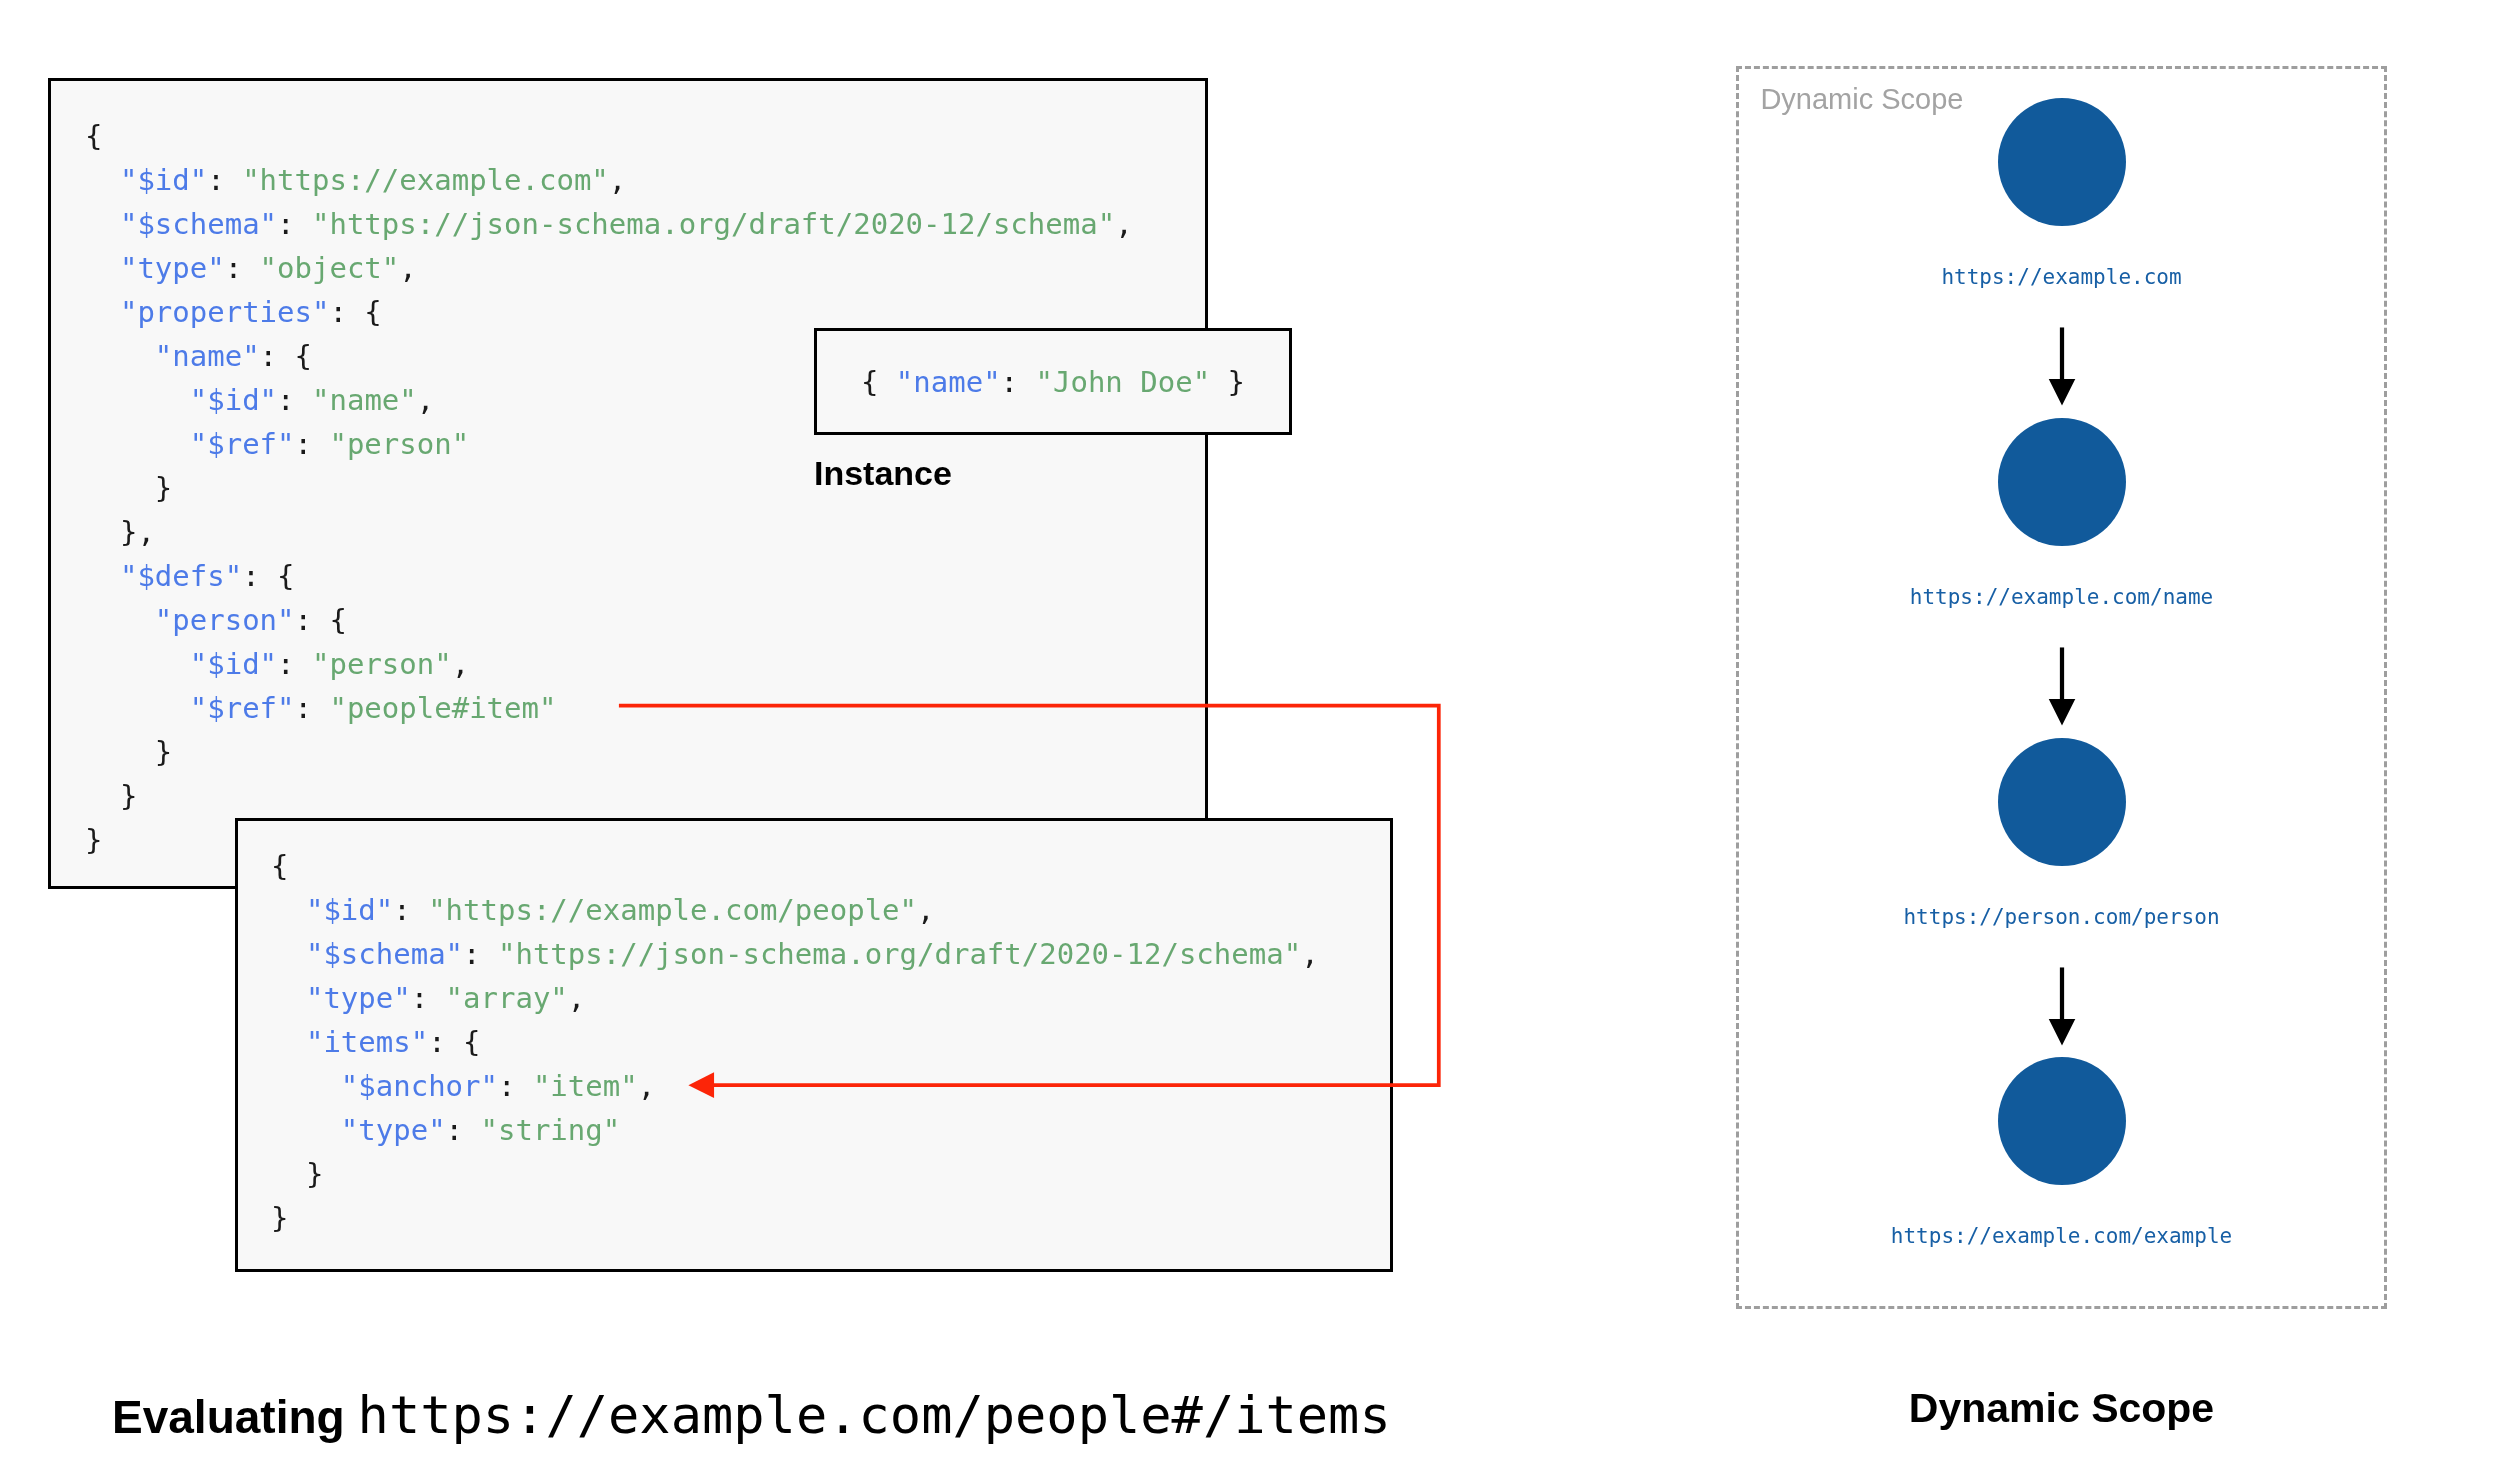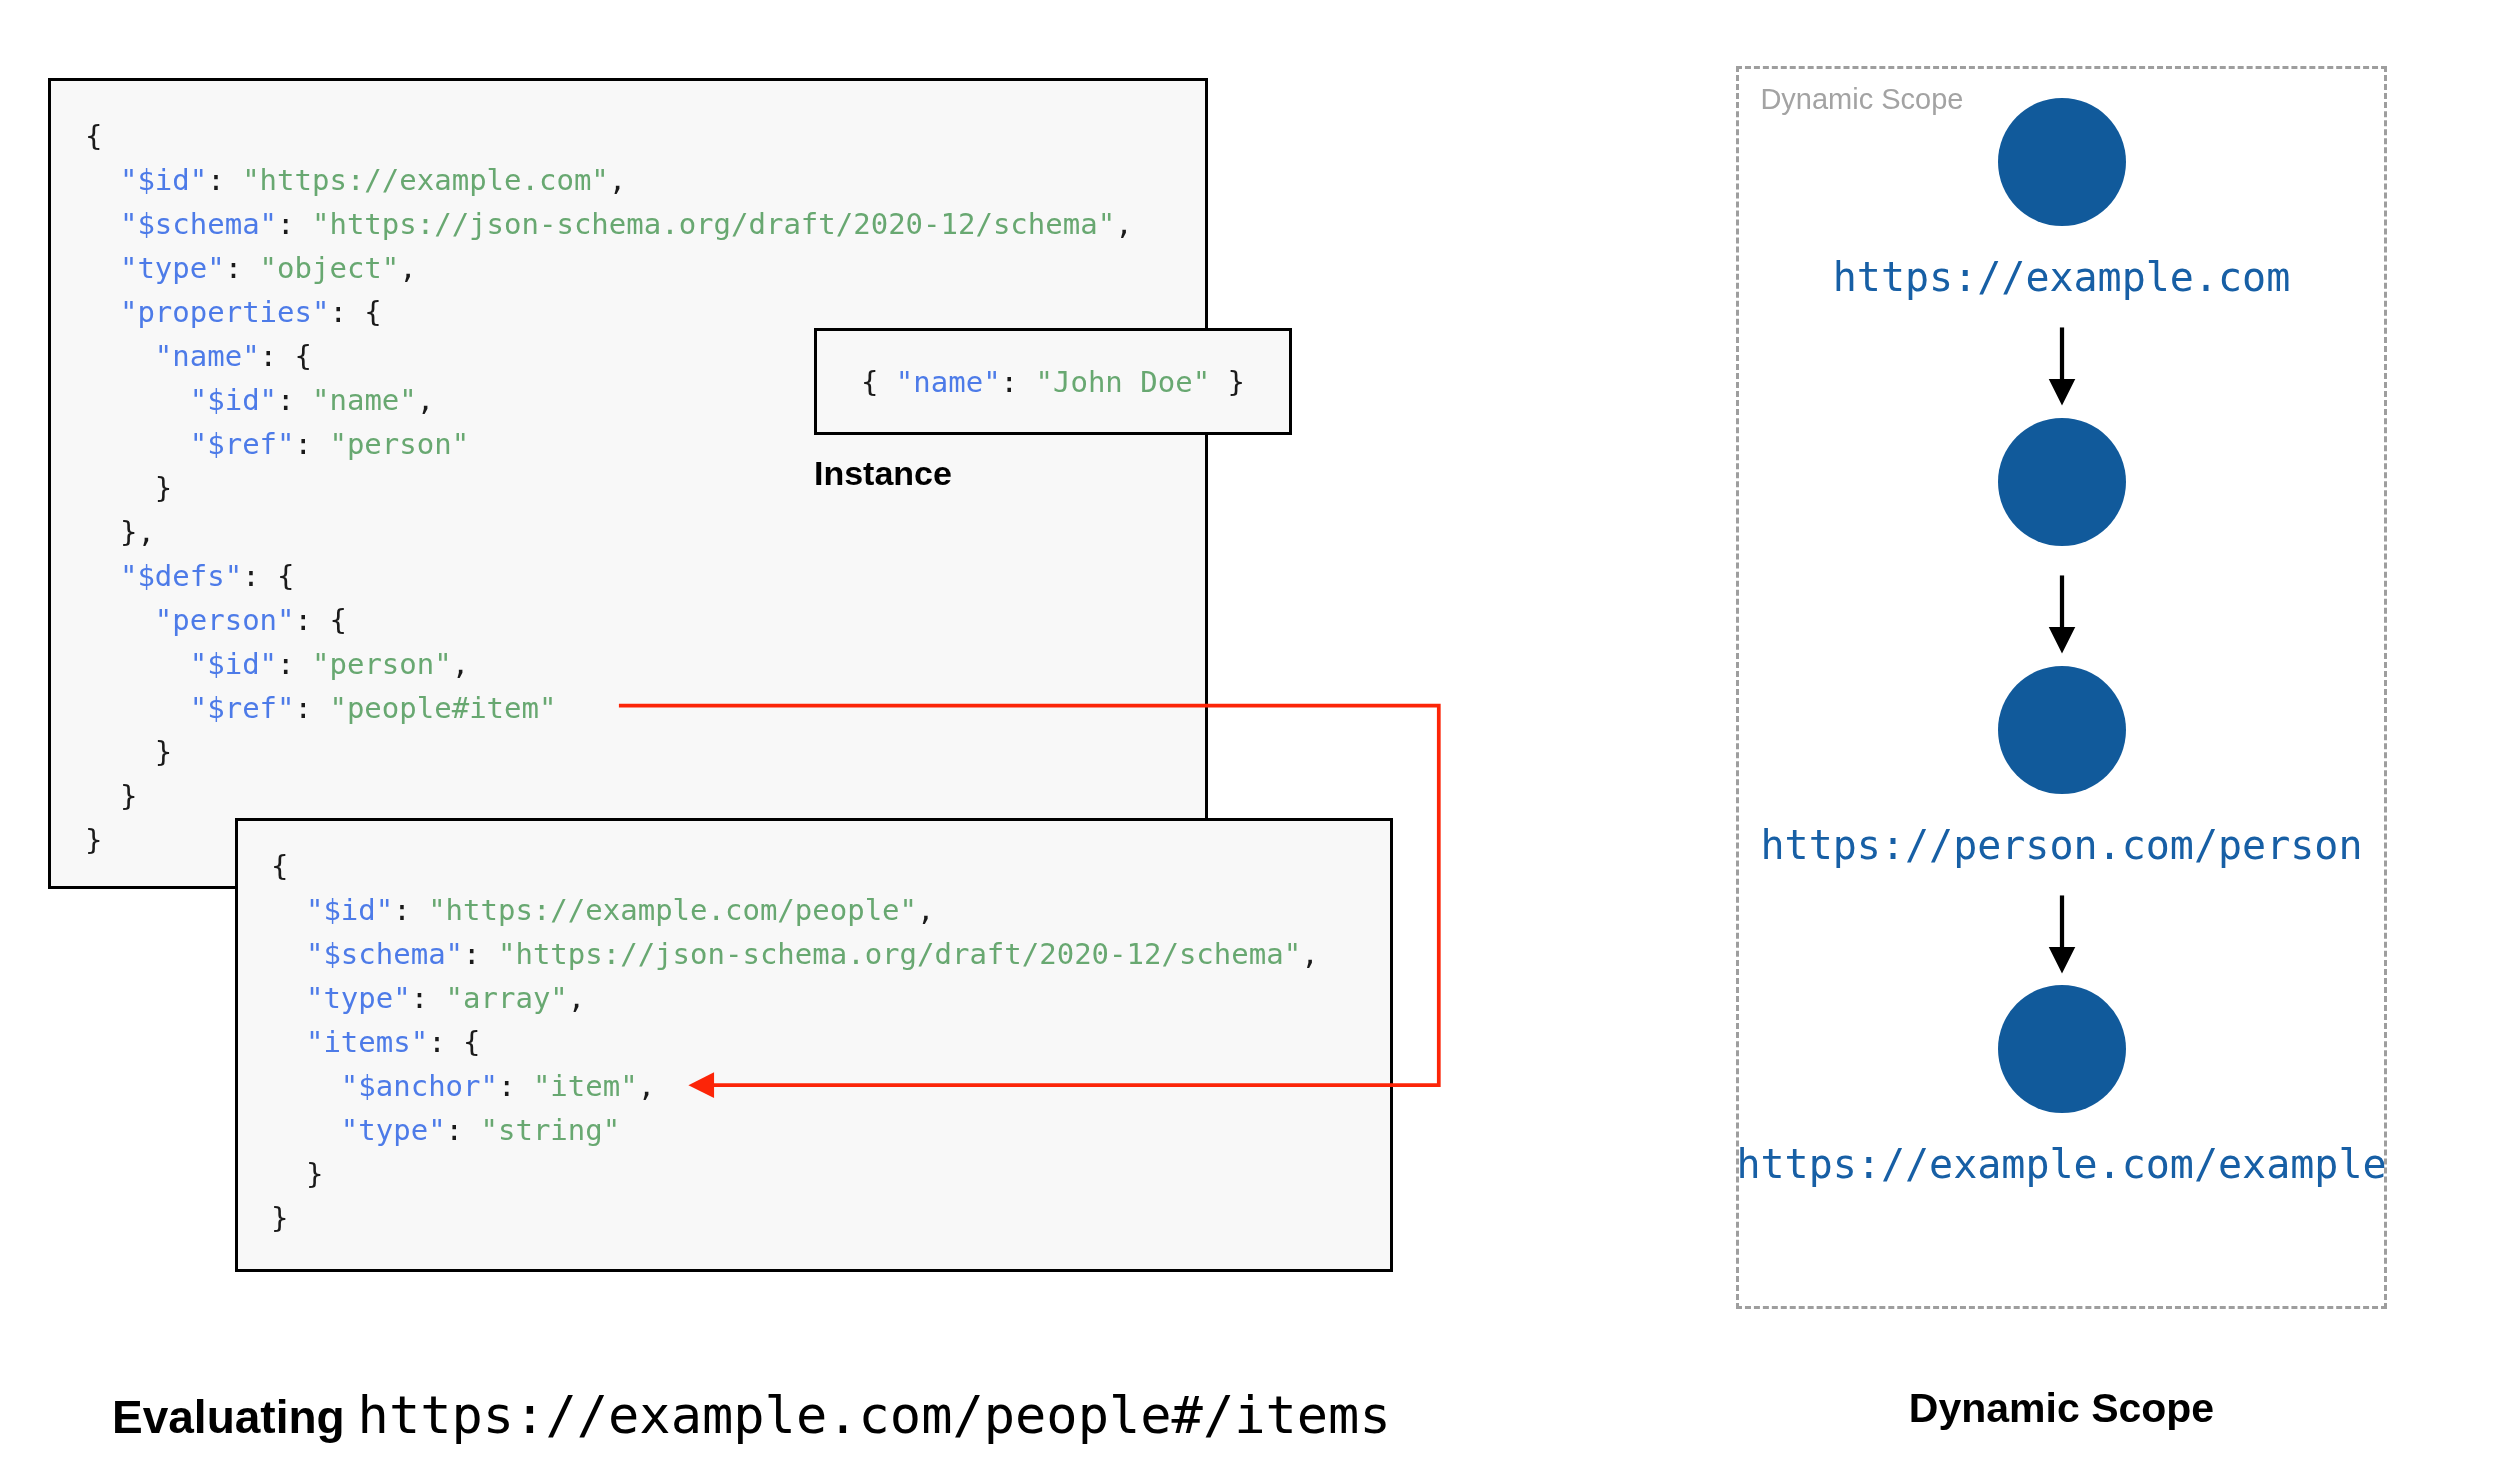--- a/index.html
+++ b/index.html
@@ -77,21 +77,21 @@
     padding-top:29px;box-sizing:border-box;
   }
   .scope-circle{
     width:128px;height:128px;border-radius:50%;
     background:#115a9b;
     flex:none;
   }
   .scope-url{
     margin-top:31px;height:41px;line-height:41px;
     font-family:"DejaVu Sans Mono", monospace;
-    font-size:40px;color:#175fa5;
+    font-size:21px;color:#175fa5;
     white-space:nowrap;
     flex:none;
   }
   .scope-arrow{
     margin-top:29px;margin-bottom:11.8px;
     width:34px;height:79px;flex:none;
   }
   #scope-caption{
     position:absolute;
     left:1736px;top:1385px;width:651px;
@@ -125,20 +125,21 @@
   <div id="scope-panel">
     <div id="scope-panel-label">Dynamic Scope</div>
     <div id="scope-column">
         <div class="scope-circle"></div>
         <div class="scope-url">https://example.com</div>
         <svg class="scope-arrow" viewBox="0 0 64 147">
           <line x1="32" y1="0" x2="32" y2="102" stroke="#000" stroke-width="8"></line>
           <polygon points="32,147 7,97 57,97" fill="#000"></polygon>
         </svg>
         <div class="scope-circle"></div>
+        <div class="scope-url">https://example.com/name</div>
         <svg class="scope-arrow" viewBox="0 0 64 147">
           <line x1="32" y1="0" x2="32" y2="102" stroke="#000" stroke-width="8"></line>
           <polygon points="32,147 7,97 57,97" fill="#000"></polygon>
         </svg>
         <div class="scope-circle"></div>
         <div class="scope-url">https://person.com/person</div>
         <svg class="scope-arrow" viewBox="0 0 64 147">
           <line x1="32" y1="0" x2="32" y2="102" stroke="#000" stroke-width="8"></line>
           <polygon points="32,147 7,97 57,97" fill="#000"></polygon>
         </svg>

